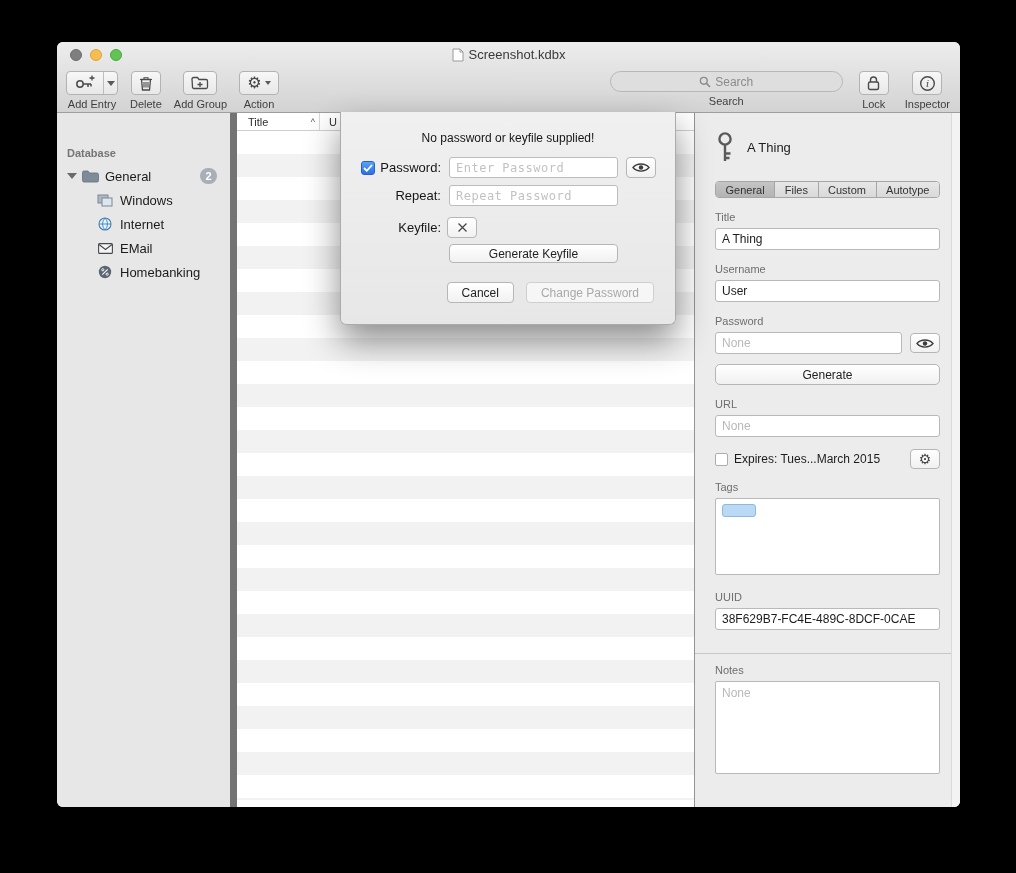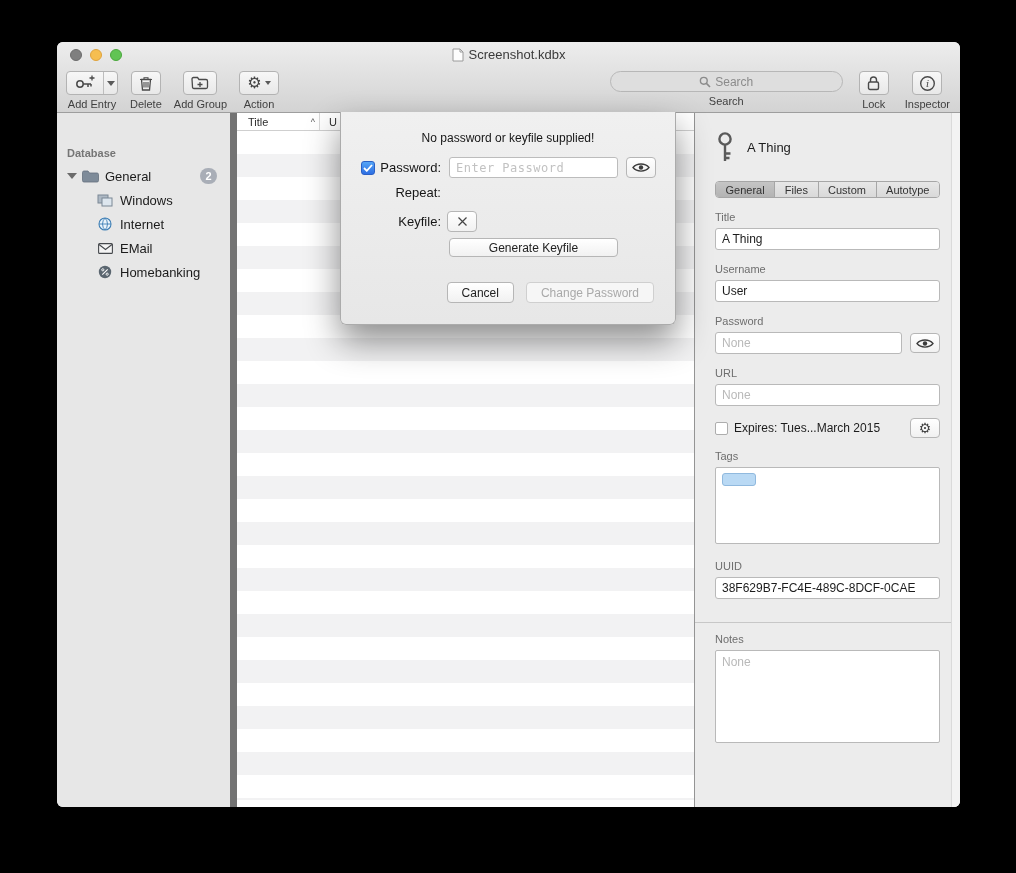--- a/index.html
+++ b/index.html
@@ -327,20 +327,21 @@
         <div class="pw-row">
           <input class="tfield" placeholder="None" style="">
           <div class="bezel-btn mini-btn">
             <svg width="18" height="11" viewBox="0 0 18 11">
               <path d="M1 5.5 C5 0.8 13 0.8 17 5.5 C13 10.2 5 10.2 1 5.5 Z" fill="none" stroke="#3c3c3c" stroke-width="1.3"></path>
               <circle cx="9" cy="5.5" r="2.2" fill="#3c3c3c"></circle>
             </svg>
           </div>
         </div>
 
+        <div class="bezel-btn gen-btn">Generate</div>
 
         <div class="flabel">URL</div>
         <input class="tfield" placeholder="None" style="">
 
         <div class="exp-row">
           <div class="exp-check"></div>
           <div class="exp-label">Expires: Tues...March 2015</div>
           <div class="bezel-btn mini-btn">
             <span class="gear-glyph">⚙</span>
           </div>
@@ -381,20 +382,21 @@
           <path d="M1 5.5 C5 0.8 13 0.8 17 5.5 C13 10.2 5 10.2 1 5.5 Z" fill="none" stroke="#3c3c3c" stroke-width="1.3"></path>
           <circle cx="9" cy="5.5" r="2.2" fill="#3c3c3c"></circle>
         </svg>
       </div>
     </div>
 
     <div class="srow r2">
       <div class="cell-label">
         <span>Repeat:</span>
       </div>
+      <input class="sinput" placeholder="Repeat Password" style="">
     </div>
 
     <div class="srow r3">
       <div class="cell-label">
         <span>Keyfile:</span>
       </div>
       <div class="bezel-btn x-btn">
         <svg width="11" height="11" viewBox="0 0 11 11">
           <path d="M1.5 1.5 L9.5 9.5 M9.5 1.5 L1.5 9.5" stroke="#444" stroke-width="1.2"></path>
         </svg>

